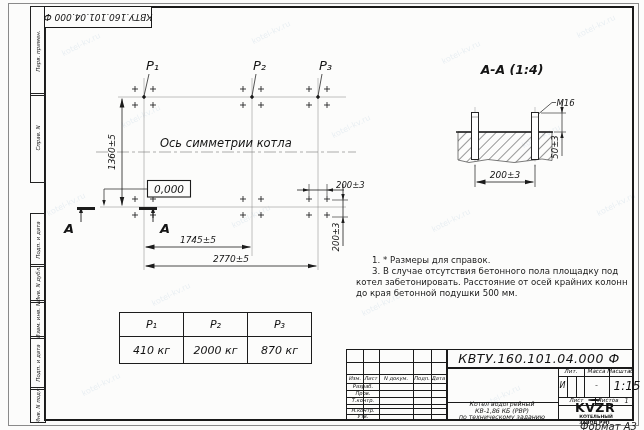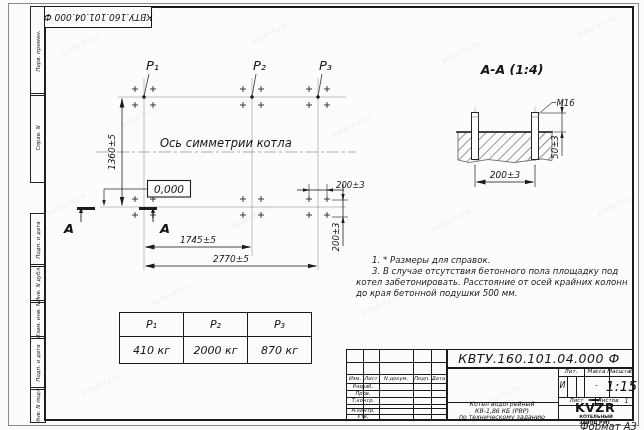--- a/index.html
+++ b/index.html
@@ -10,21 +10,21 @@
   .cell{position:absolute;display:flex;align-items:center;justify-content:center;
         font-style:italic;color:#111;text-align:center;line-height:1.05;}
   .outer-border{position:absolute;left:8px;top:3px;width:629px;height:421px;border:1px solid #8a8a8a;}
   .main-frame{position:absolute;left:44px;top:6px;width:586px;height:411px;border:2px solid #1a1a1a;}
   .strip-box{position:absolute;left:30px;width:14px;border:1px solid #222;
              display:flex;align-items:center;justify-content:center;}
   .vlabel{transform:rotate(-90deg);white-space:nowrap;font-size:5.5px;font-style:italic;color:#222;}
   .stamp-top{position:absolute;left:44px;top:6px;width:106px;height:20px;border:1.5px solid #1a1a1a;
              display:flex;align-items:center;justify-content:center;background:#fcfcfb;}
   .stamp-top span{transform:rotate(180deg);font-size:9px;font-style:italic;white-space:nowrap;}
-  .notes{position:absolute;left:356px;top:255px;width:276px;font-size:8.6px;font-style:italic;
+  .notes{position:absolute;left:356px;top:255px;width:276px;font-size:8.6px;
          line-height:1.28;color:#1a1a1a;}
   .notes p{margin:0;text-indent:16px;}
   .load-table{position:absolute;left:119px;top:312px;border-collapse:collapse;}
   .load-table td{border:1.5px solid #1c1c1c;width:61px;text-align:center;font-style:italic;color:#111;}
   .load-table tr.hd td{height:21px;font-size:11px;}
   .load-table tr.vl td{height:24px;font-size:11px;}
   .title-block{position:absolute;left:346px;top:349px;width:288px;height:72px;
                border:1.5px solid #1a1a1a;box-sizing:border-box;background:transparent;}
   .tb-inner{position:absolute;left:0;top:0;width:285px;height:69px;}
   .wm{position:absolute;transform:rotate(-27deg);opacity:.09;color:#2a6aa0;font-size:8px;white-space:nowrap;}
@@ -252,21 +252,21 @@
         <div>Котел водогрейный</div>
         <div>КВ-1,86 КБ (РВР)</div>
         <div>по техническому заданию</div>
       </div>
 
       <div class="cell" style="left:211px;top:17px;width:26px;height:9px;font-size:5.6px">Лит.</div>
       <div class="cell" style="left:237px;top:17px;width:25px;height:9px;font-size:5.6px">Масса</div>
       <div class="cell" style="left:262px;top:17px;width:23px;height:9px;font-size:5.6px">Масштаб</div>
       <div class="cell" style="left:211px;top:26px;width:9px;height:21px;font-size:8px">И</div>
       <div class="cell" style="left:237px;top:26px;width:25px;height:21px;font-size:8px">-</div>
-      <div class="cell" style="left:262px;top:26px;width:25px;height:21px;font-size:14px">1:15</div>
+      <div class="cell" style="left:262px;top:26px;width:36px;height:21px;font-size:12px">1:15</div>
 
       <div class="cell" style="left:211px;top:47px;width:37px;height:8px;font-size:5.6px">Лист</div>
       <div class="cell" style="left:248px;top:47px;width:26px;height:8px;font-size:5.6px">Листов</div>
       <div class="cell" style="left:274px;top:47px;width:11px;height:8px;font-size:6.5px">1</div>
 
       <div class="cell" style="left:211px;top:55px;width:74px;height:14px;flex-direction:column">
         <div class="emblem"></div>
         <span class="kvzr">KVZR</span>
         <span class="kvzr-sub">
           <span style="display:block">КОТЕЛЬНЫЙ</span>

